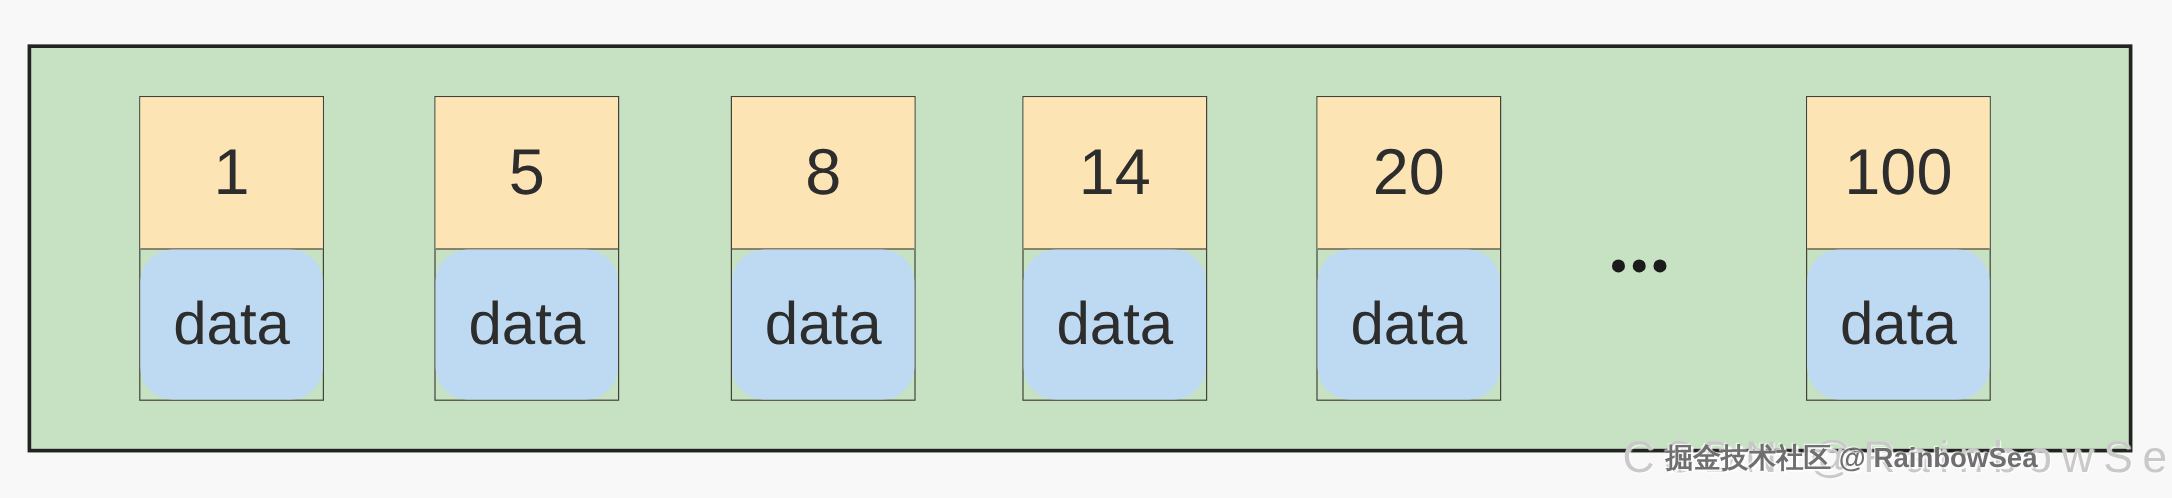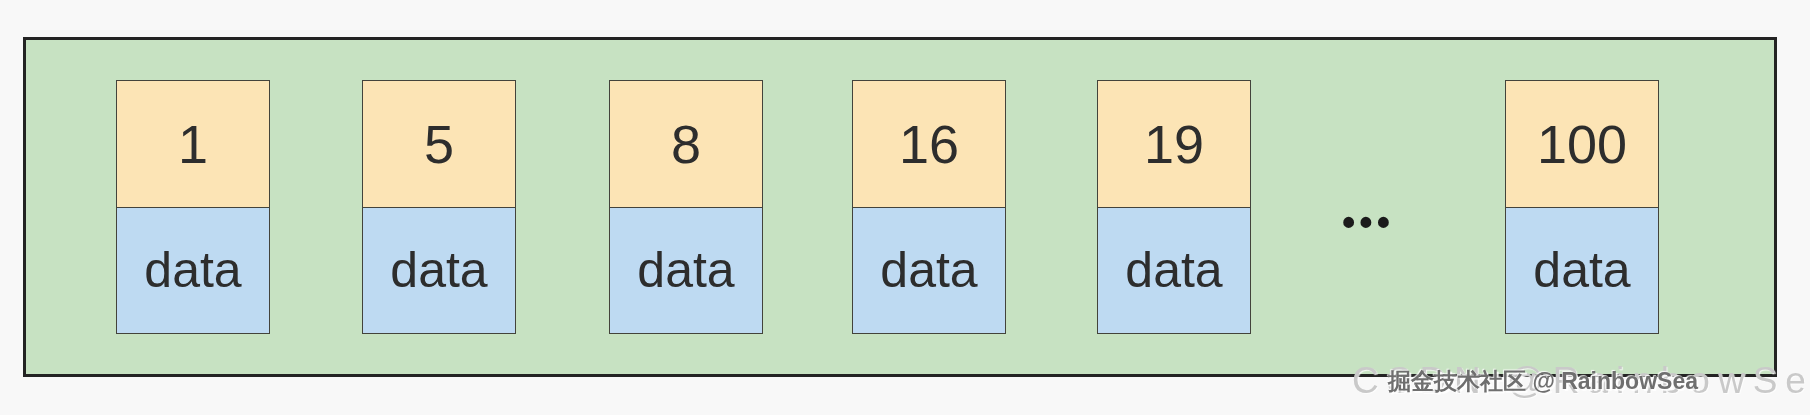--- a/index.html
+++ b/index.html
@@ -43,20 +43,21 @@
     color:var(--text);
   }
   .cell-index{
     background:var(--orange);
     border-bottom:1.5px solid var(--node-border);
     font-size:54px;
   }
   .cell-data{
     background:var(--blue);
     font-size:50px;
+    border-radius:27px;
   }
   .dots{
     position:absolute;left:1328px;top:196px;
     width:80px;height:52px;
     display:flex;align-items:center;justify-content:center;
     font-size:38px;font-weight:700;
     letter-spacing:4px;
     color:var(--dot);
     z-index:2;
   }
@@ -101,30 +102,30 @@
   <div class="cell cell-index">
       <span>8</span>
     </div>
   <div class="cell cell-data">
       <span>data</span>
     </div>
 </div>
 
 <div class="node n4">
   <div class="cell cell-index">
-      <span>16</span>
+      <span>14</span>
     </div>
   <div class="cell cell-data">
       <span>data</span>
     </div>
 </div>
 
 <div class="node n5">
   <div class="cell cell-index">
-      <span>19</span>
+      <span>20</span>
     </div>
   <div class="cell cell-data">
       <span>data</span>
     </div>
 </div>
 
 <div class="node n6">
   <div class="cell cell-index">
       <span>100</span>
     </div>

